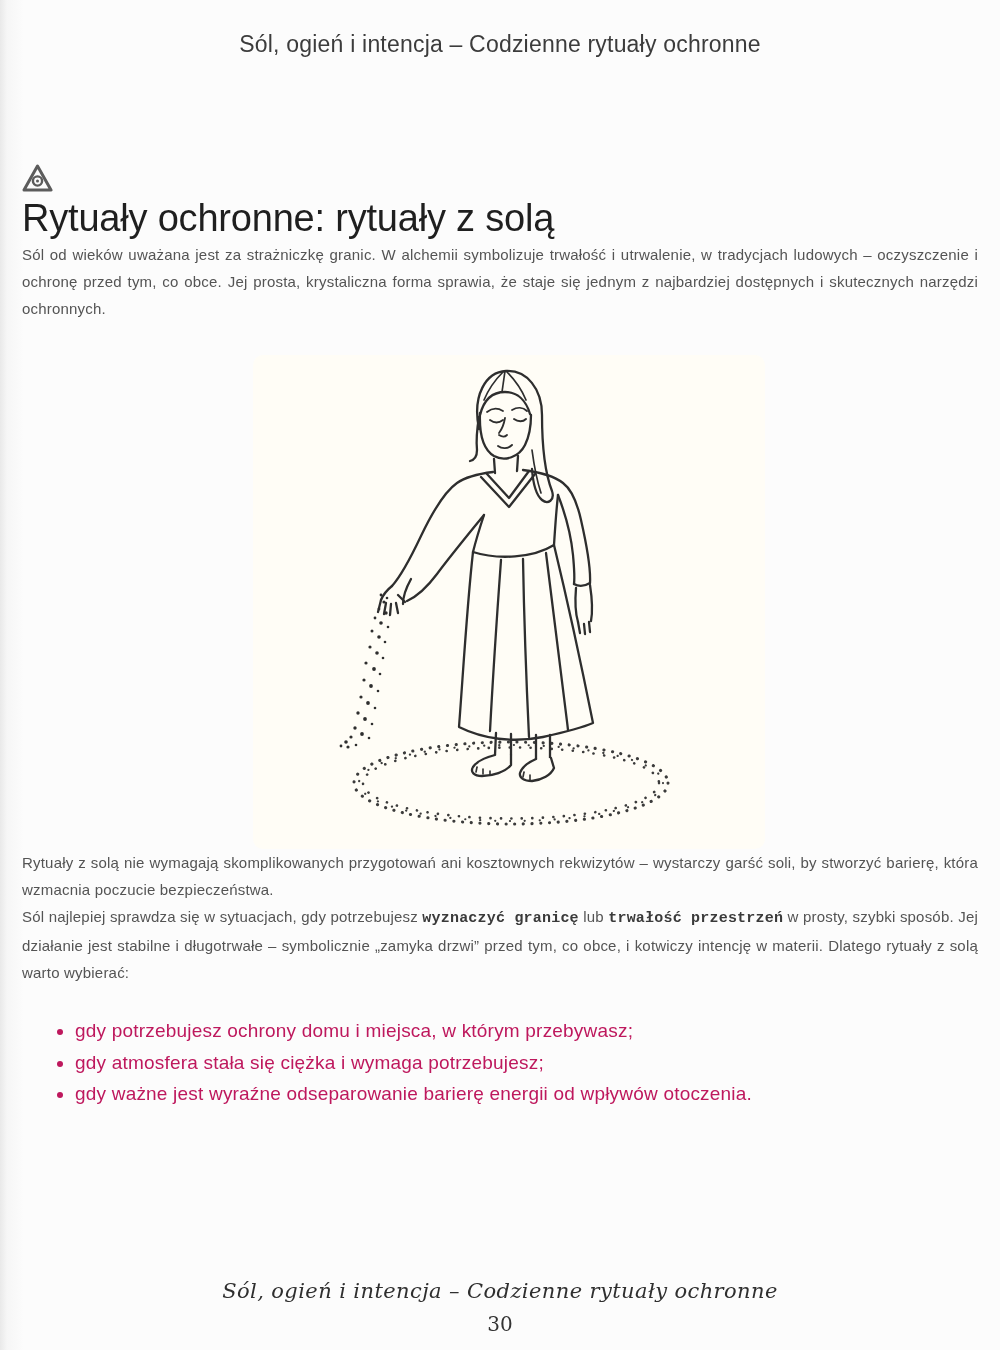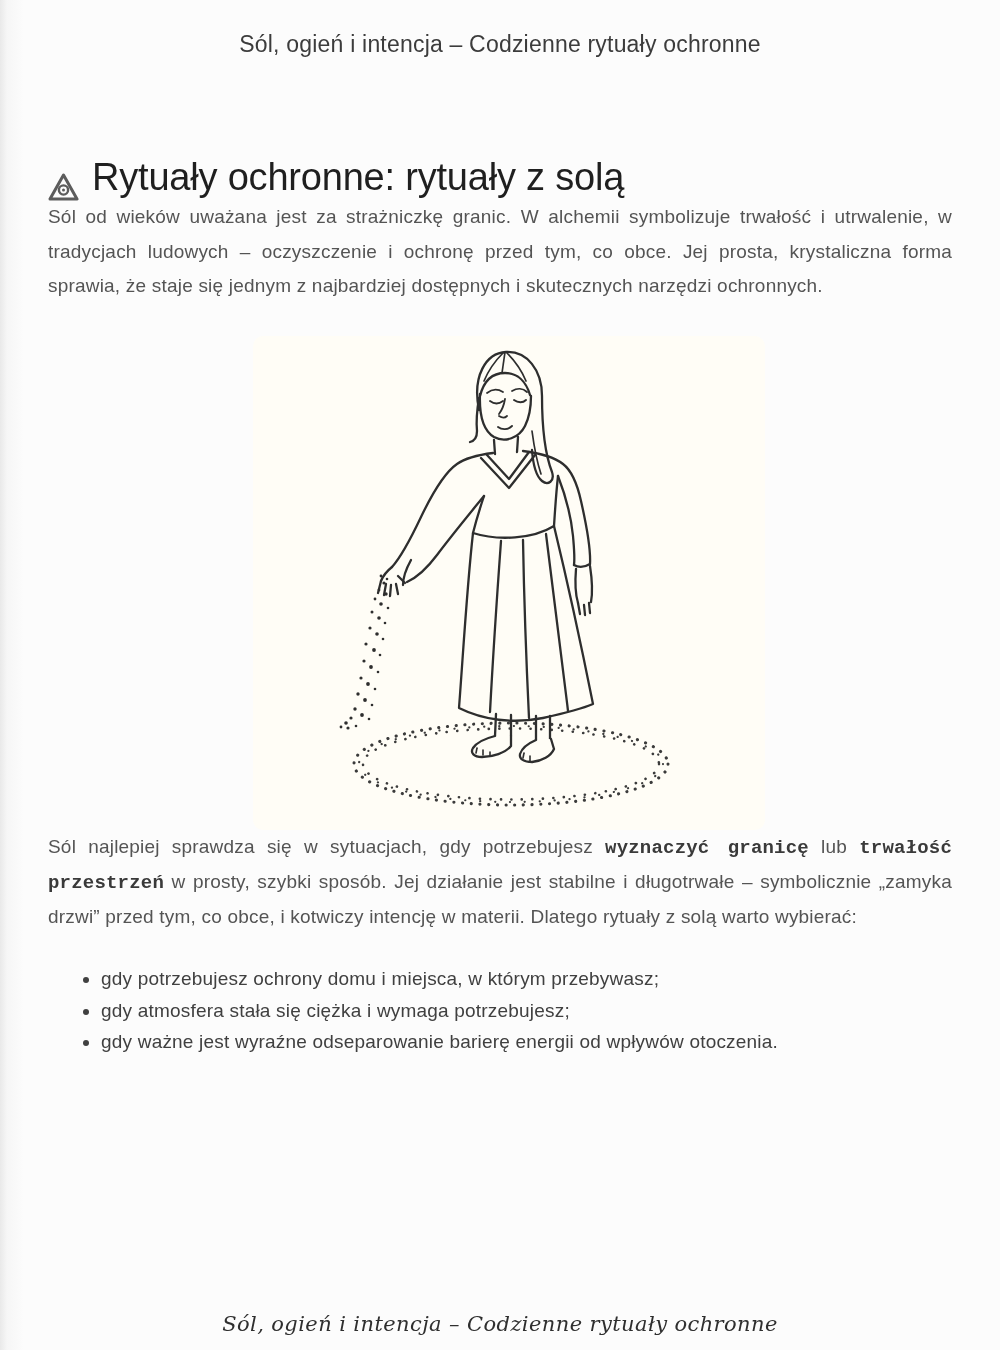--- a/index.html
+++ b/index.html
@@ -8,53 +8,54 @@
     height: 1350px;
     background:
       linear-gradient(to right, #e9e9e9 0px, #f6f6f6 7px, #fcfcfc 24px, #fcfcfc 100%);
     font-family: "Liberation Sans", sans-serif;
     overflow: hidden;
   }
   .page {
     width: 1000px;
     height: 1350px;
     box-sizing: border-box;
-    padding: 0 48px;
+    padding: 0 22px;
     display: flex;
     flex-direction: column;
   }
   .running-header {
     padding-top: 31px;
     text-align: center;
     font-size: 23px;
     font-weight: 500;
     letter-spacing: 0.2px;
     color: #3c3c3c;
   }
   h1.page-heading {
     margin: 96px 0 0 0;
     font-size: 38px;
     font-weight: 500;
     letter-spacing: -0.2px;
     color: #1f1f1f;
     line-height: 1.22;
     display: flex;
-    align-items: center;
+    align-items: flex-start;
     gap: 13px;
+    flex-direction: column;
   }
   .heading-icon {
     flex: 0 0 auto;
     width: 31px;
     height: 28px;
     position: relative;
     top: 2px;
   }
   p.body-text {
     margin: 0;
-    font-size: 19px;
+    font-size: 15px;
     line-height: 1.8;
     letter-spacing: 0.2px;
     color: #545454;
     text-align: justify;
   }
   p.body-text b { font-weight: 700; color: #3a3a3a; font-family: Liberation Mono, monospace; }
   .p1 { margin-top: 17px; }
   .p2 { margin-top: 27px; }
   .p3 { margin-top: 35px; }
   figure.illustration {
@@ -65,21 +66,21 @@
   }
   ul.bullet-list {
     margin: 30px 0 0 0;
     padding: 0 0 0 53px;
     color: #474747;
   }
   ul.bullet-list li {
     font-size: 19px;
     line-height: 1.55;
     letter-spacing: 0.2px;
-    color: #404040;
+    color: #be185d;
     margin-bottom: 2px;
   }
   footer.page-footer {
     margin-top: auto;
     padding-bottom: 14px;
     text-align: center;
   }
   .footer-title {
     font-family: "DejaVu Serif", serif;
     font-style: italic;
@@ -223,26 +224,28 @@
         <path d="M259,55 C264,52 270,52 274,56" stroke-width="1.8"></path>
         <path d="M237,65 C241,68 246,68 250,65" stroke-width="1.9"></path>
         <path d="M261,64 C265,67 270,67 273,64" stroke-width="1.9"></path>
         <path d="M252,63 C251,69 249,74 246,78" stroke-width="1.8"></path>
         <path d="M246,80 C249,82 252,82 254,80" stroke-width="1.8"></path>
         <path d="M245,91 C249,94 255,94 259,90" stroke-width="1.9"></path>
       </g>
     </svg>
   </figure>
 
+  <p class="body-text p2">Rytuały z solą nie wymagają skomplikowanych przygotowań ani kosztownych rekwizytów – wystarczy garść soli, by stworzyć barierę, która wzmacnia poczucie bezpieczeństwa.</p>
 
   <p class="body-text p3"><span>Sól najlepiej sprawdza się w sytuacjach, gdy potrzebujesz </span><b>wyznaczyć granicę</b><span> lub </span><b>trwałość przestrzeń</b><span> w prosty, szybki sposób. Jej działanie jest stabilne i długotrwałe – symbolicznie „zamyka drzwi” przed tym, co obce, i kotwiczy intencję w materii. Dlatego rytuały z solą warto wybierać:</span></p>
 
   <ul class="bullet-list">
     <li>gdy potrzebujesz ochrony domu i miejsca, w którym przebywasz;</li>
     <li>gdy atmosfera stała się ciężka i wymaga potrzebujesz;</li>
     <li>gdy ważne jest wyraźne odseparowanie barierę energii od wpływów otoczenia.</li>
   </ul>
 
   <footer class="page-footer">
     <div class="footer-title">Sól, ogień i intencja – Codzienne rytuały ochronne</div>
+    <div class="footer-page-number">30</div>
   </footer>
 
 </div>
 
 </body></html>

